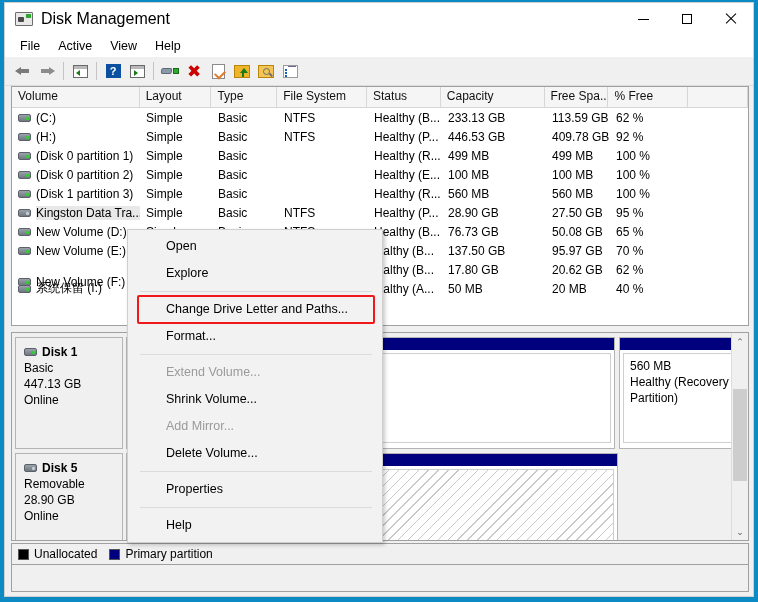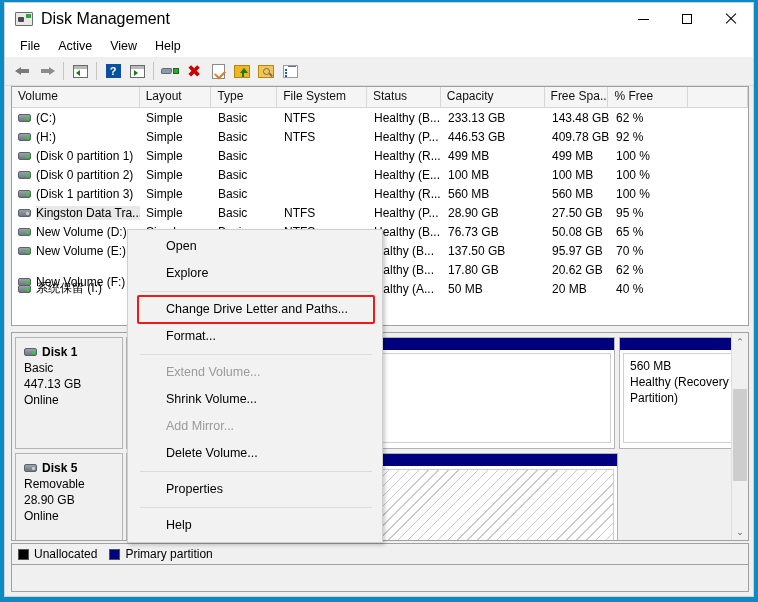--- a/index.html
+++ b/index.html
@@ -262,21 +262,21 @@
         <div class="vrow">
           <div class="vol-label" style="width: 128px;">
             <span class="drv"></span>
             <span class="txt">(C:)</span>
           </div>
           <div class="vcell" style="width: 72px;">Simple</div>
           <div class="vcell" style="width: 66px;">Basic</div>
           <div class="vcell" style="width: 90px;">NTFS</div>
           <div class="vcell" style="width: 74px;">Healthy (B...</div>
           <div class="vcell" style="width: 104px;">233.13 GB</div>
-          <div class="vcell" style="width: 64px;">143.48 GB</div>
+          <div class="vcell" style="width: 64px;">113.59 GB</div>
           <div class="vcell" style="width: 80px;">62 %</div>
         </div>
         <div class="vrow">
           <div class="vol-label" style="width: 128px;">
             <span class="drv"></span>
             <span class="txt">(H:)</span>
           </div>
           <div class="vcell" style="width: 72px;">Simple</div>
           <div class="vcell" style="width: 66px;">Basic</div>
           <div class="vcell" style="width: 90px;">NTFS</div>

